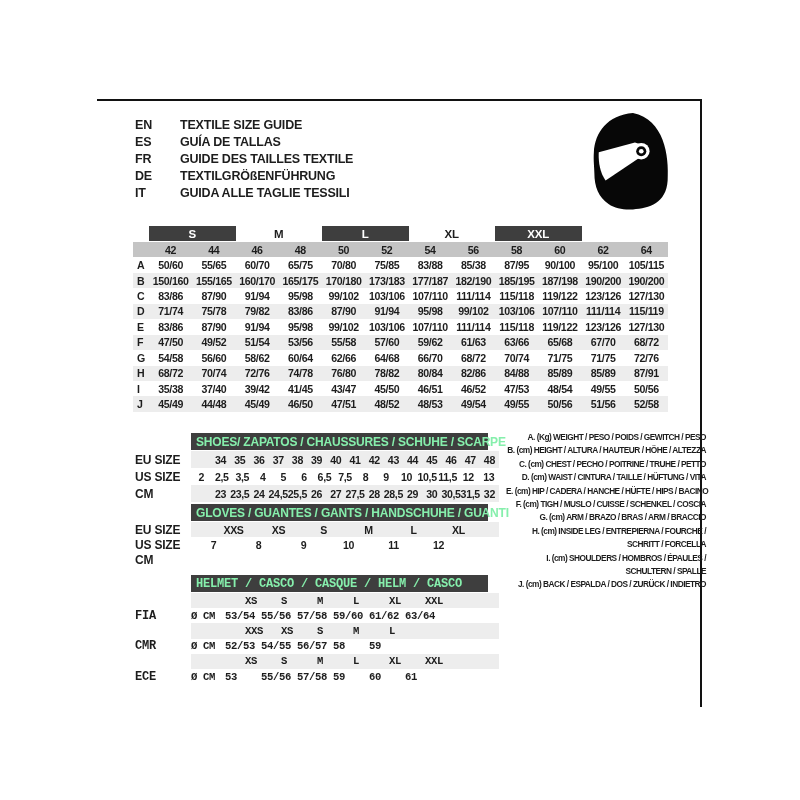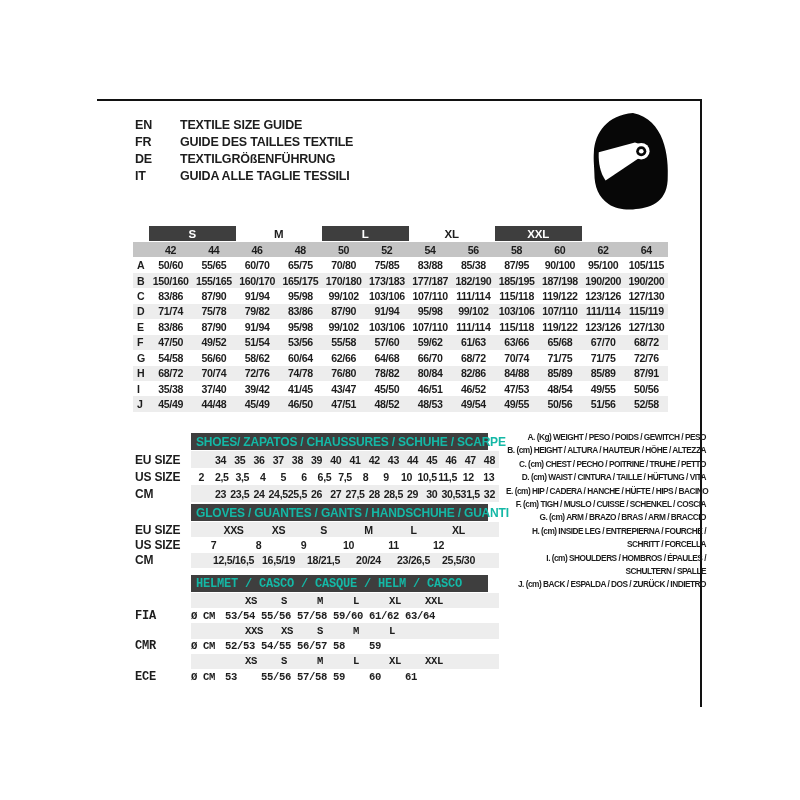--- a/index.html
+++ b/index.html
@@ -28,21 +28,21 @@
            letter-spacing:-0.35px;white-space:nowrap;}
   .tt-cell.head{background:#c4c4c4;}
   .tt-cell.letter{justify-content:flex-start;padding-left:4px;}
   .tt-cell.shade{background:#ededed;}
 
   
   .section{position:absolute;left:135px;width:364px;}
   #shoes-section{top:433px;}
   #gloves-section{top:504px;}
   #helmet-section{top:575px;font-family:Liberation Mono, monospace;}
-  .bar{background:#3e3e3e;color:#14b8a6;font-size:12px;height:17px;display:flex;align-items:center;
+  .bar{background:#3e3e3e;color:#86efac;font-size:12px;height:17px;display:flex;align-items:center;
        padding-left:5px;letter-spacing:-0.2px;margin-left:56px;width:292px;white-space:nowrap;}
   .body{display:flex;margin-top:1px;}
   .labels{width:56px;}
   .rows{width:308px;}
   .side-label{font-size:12px;display:flex;align-items:center;letter-spacing:-0.2px;white-space:nowrap;}
   .srow{display:grid;}
   .srow.shade{background:#ededed;padding-left:20px;}
   .scell{font-size:10.6px;display:flex;align-items:center;justify-content:center;
          letter-spacing:-0.35px;white-space:nowrap;}
   #shoes-section .srow{grid-template-columns:repeat(15,1fr);height:17px;}
@@ -63,20 +63,24 @@
 
 <div class="page">
 
   <div class="rule-top"></div>
   <div class="rule-right"></div>
 
   <div id="languages">
     <div class="lang-line">
       <span class="lang-code">EN</span>
       <span>TEXTILE SIZE GUIDE</span>
+    </div>
+    <div class="lang-line">
+      <span class="lang-code">ES</span>
+      <span>GUÍA DE TALLAS</span>
     </div>
     <div class="lang-line">
       <span class="lang-code">FR</span>
       <span>GUIDE DES TAILLES TEXTILE</span>
     </div>
     <div class="lang-line">
       <span class="lang-code">DE</span>
       <span>TEXTILGRÖßENFÜHRUNG</span>
     </div>
     <div class="lang-line">
@@ -333,28 +337,20 @@
             <div class="scell">XL</div>
           </div>
           <div class="srow">
             <div class="scell">7</div>
             <div class="scell">8</div>
             <div class="scell">9</div>
             <div class="scell">10</div>
             <div class="scell">11</div>
             <div class="scell">12</div>
           </div>
-          <div class="srow shade">
-            <div class="scell">12,5/16,5</div>
-            <div class="scell">16,5/19</div>
-            <div class="scell">18/21,5</div>
-            <div class="scell">20/24</div>
-            <div class="scell">23/26,5</div>
-            <div class="scell">25,5/30</div>
-          </div>
         </div>
     </div>
   </div>
 
   <div id="helmet-section" class="section">
     <div class="bar">HELMET / CASCO / CASQUE / HELM / CASCO</div>
     <div class="body">
       <div class="labels">
           <div class="side-label"></div>
           <div class="side-label">FIA</div>

